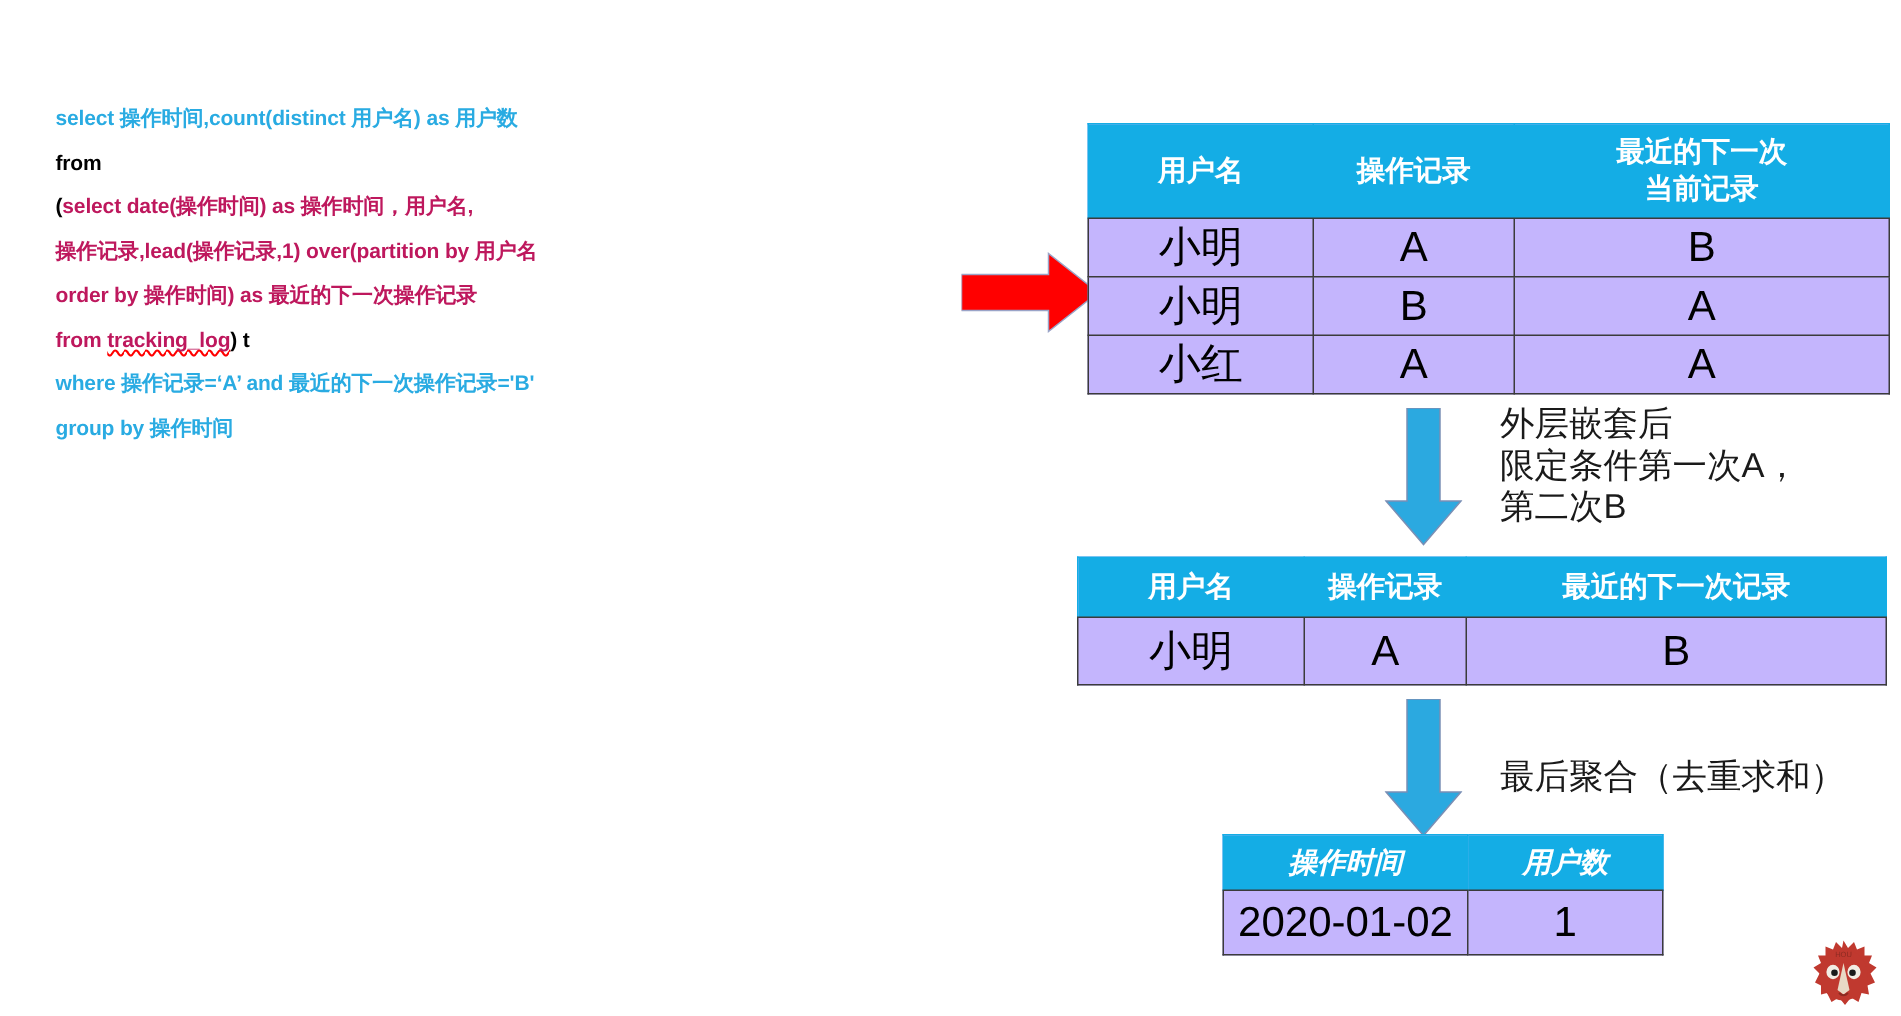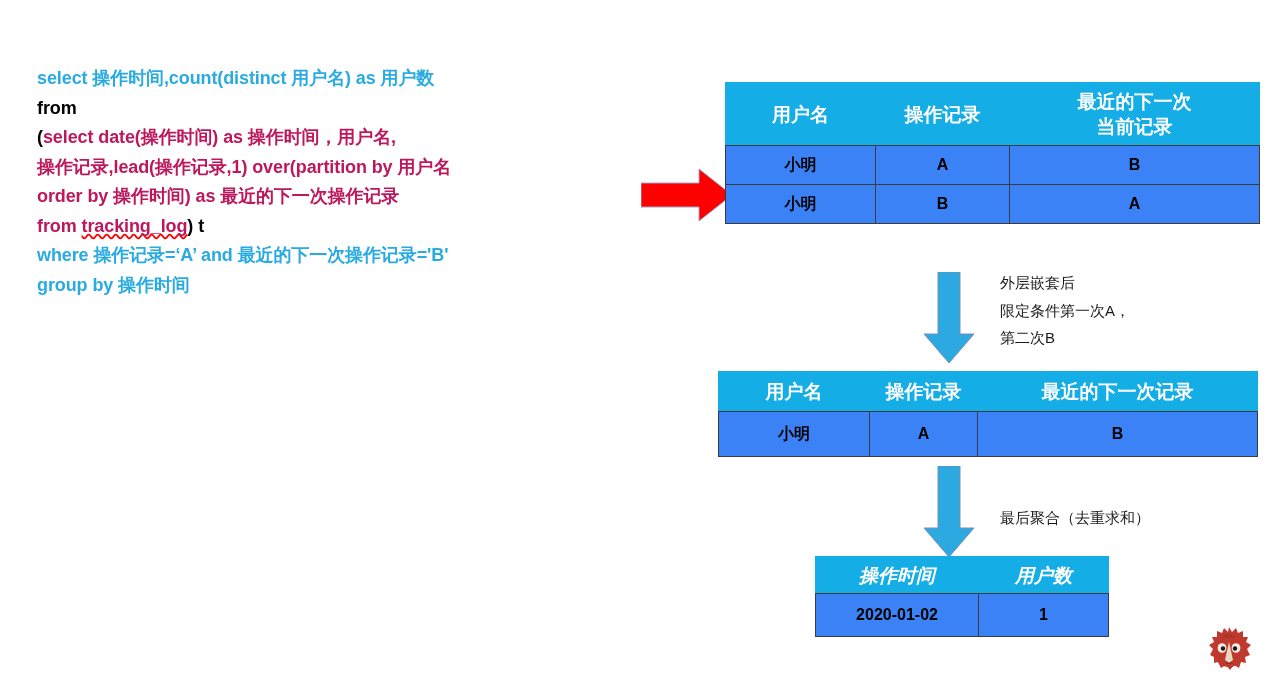--- a/index.html
+++ b/index.html
@@ -15,61 +15,61 @@
     font-family: "Liberation Sans", "DejaVu Sans", sans-serif;
   }
 
   
   #sql-block {
     position: absolute;
     left: 37px;
     top: 64px;
     width: 630px;
     font-weight: bold;
-    font-size: 18px;
+    font-size: 14px;
     line-height: 29.5px;
     white-space: pre;
     letter-spacing: -0.1px;
   }
   .sql-line { display: block; white-space: pre; }
   .c-blue  { color: #29ABE2; }
   .c-red   { color: #be185d; }
   .c-black { color: #000000; }
   .squiggle {
     text-decoration: underline wavy #FF0000;
     text-decoration-skip-ink: none;
     text-underline-offset: 2px;
   }
 
   
   .tbl {
     position: absolute;
     border-collapse: collapse;
     table-layout: fixed;
-    background: #3b82f6;
+    background: #c4b5fd;
   }
   .tbl th, .tbl td {
     border: 1.4px solid #3b3b3b;
     text-align: center;
     vertical-align: middle;
     padding: 0;
   }
   .tbl th {
     background: #14ADE5;
     color: #ffffff;
     font-weight: bold;
     font-size: 19px;
     line-height: 25px;
     border-color: #14ADE5;
     border-bottom-color: #3b3b3b;
   }
   .tbl td {
     color: #000000;
-    font-weight: bold;
-    font-size: 16px;
+    font-weight: normal;
+    font-size: 28px;
   }
 
   #table-one   { left: 725px; top: 82px;  width: 534px; }
   #table-one th { height: 62px; }
   #table-one td { height: 38px; }
 
   #table-two   { left: 718px; top: 371px; width: 539px; }
   #table-two th { height: 39px; }
   #table-two td { height: 44px; }
 
@@ -90,21 +90,21 @@
     width: 52px;
     height: 92px;
   }
   #arrow-down-one { left: 923px; top: 272px; }
   #arrow-down-two { left: 923px; top: 466px; }
 
   
   .note {
     position: absolute;
     color: #1a1a1a;
-    font-size: 15px;
+    font-size: 23px;
     line-height: 27.5px;
     white-space: pre-line;
   }
   #note-one { left: 1000px; top: 269px; }
   #note-two { left: 1000px; top: 484px; margin-top: 20px; }
 
   
   #mascot-logo {
     position: absolute;
     left: 1203px;
@@ -138,20 +138,25 @@
   </thead>
   <tbody>
     <tr>
       <td>小明</td>
       <td>A</td>
       <td>B</td>
     </tr>
     <tr>
       <td>小明</td>
       <td>B</td>
+      <td>A</td>
+    </tr>
+    <tr>
+      <td>小红</td>
+      <td>A</td>
       <td>A</td>
     </tr>
   </tbody>
 </table>
 
 <svg class="arrow-blue-down" id="arrow-down-one" viewBox="0 0 52 92" preserveAspectRatio="none">
   <polygon points="15,0 37,0 37,62 51,62 26,91 1,62 15,62" fill="#2BA9E0" stroke="#7a8fb5" stroke-width="1"></polygon>
 </svg>
 
 <div class="note" id="note-one">外层嵌套后

